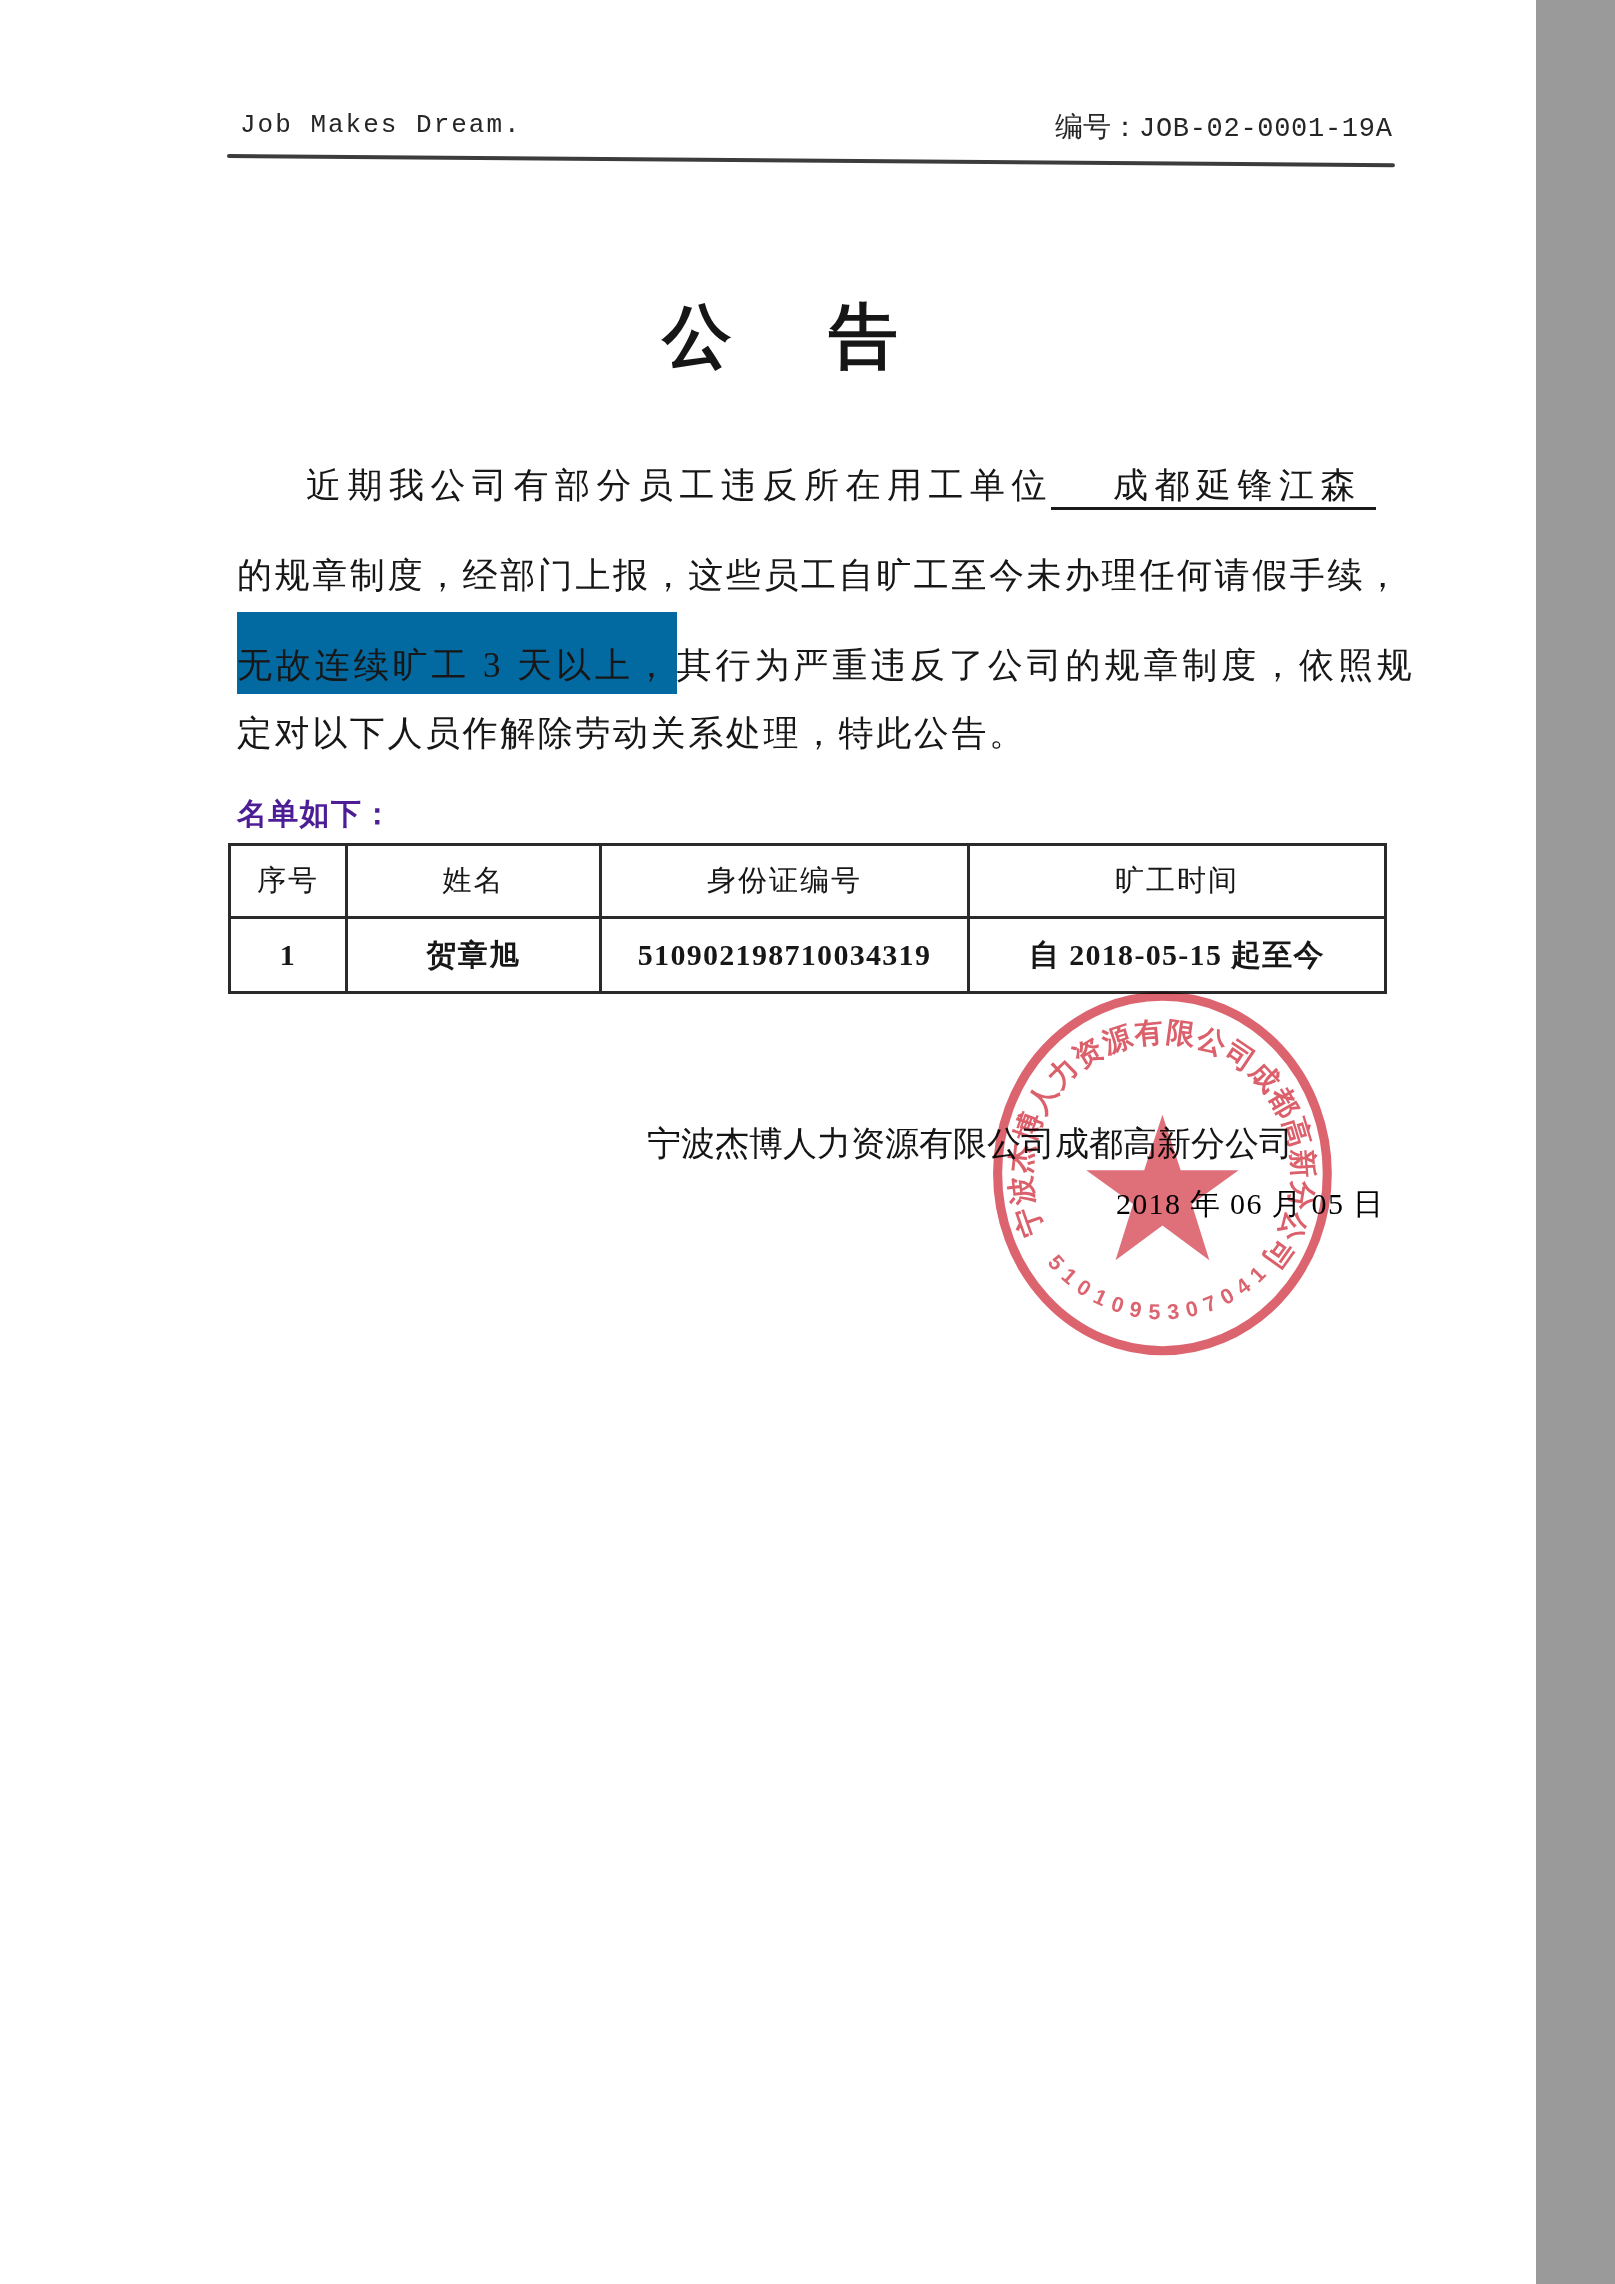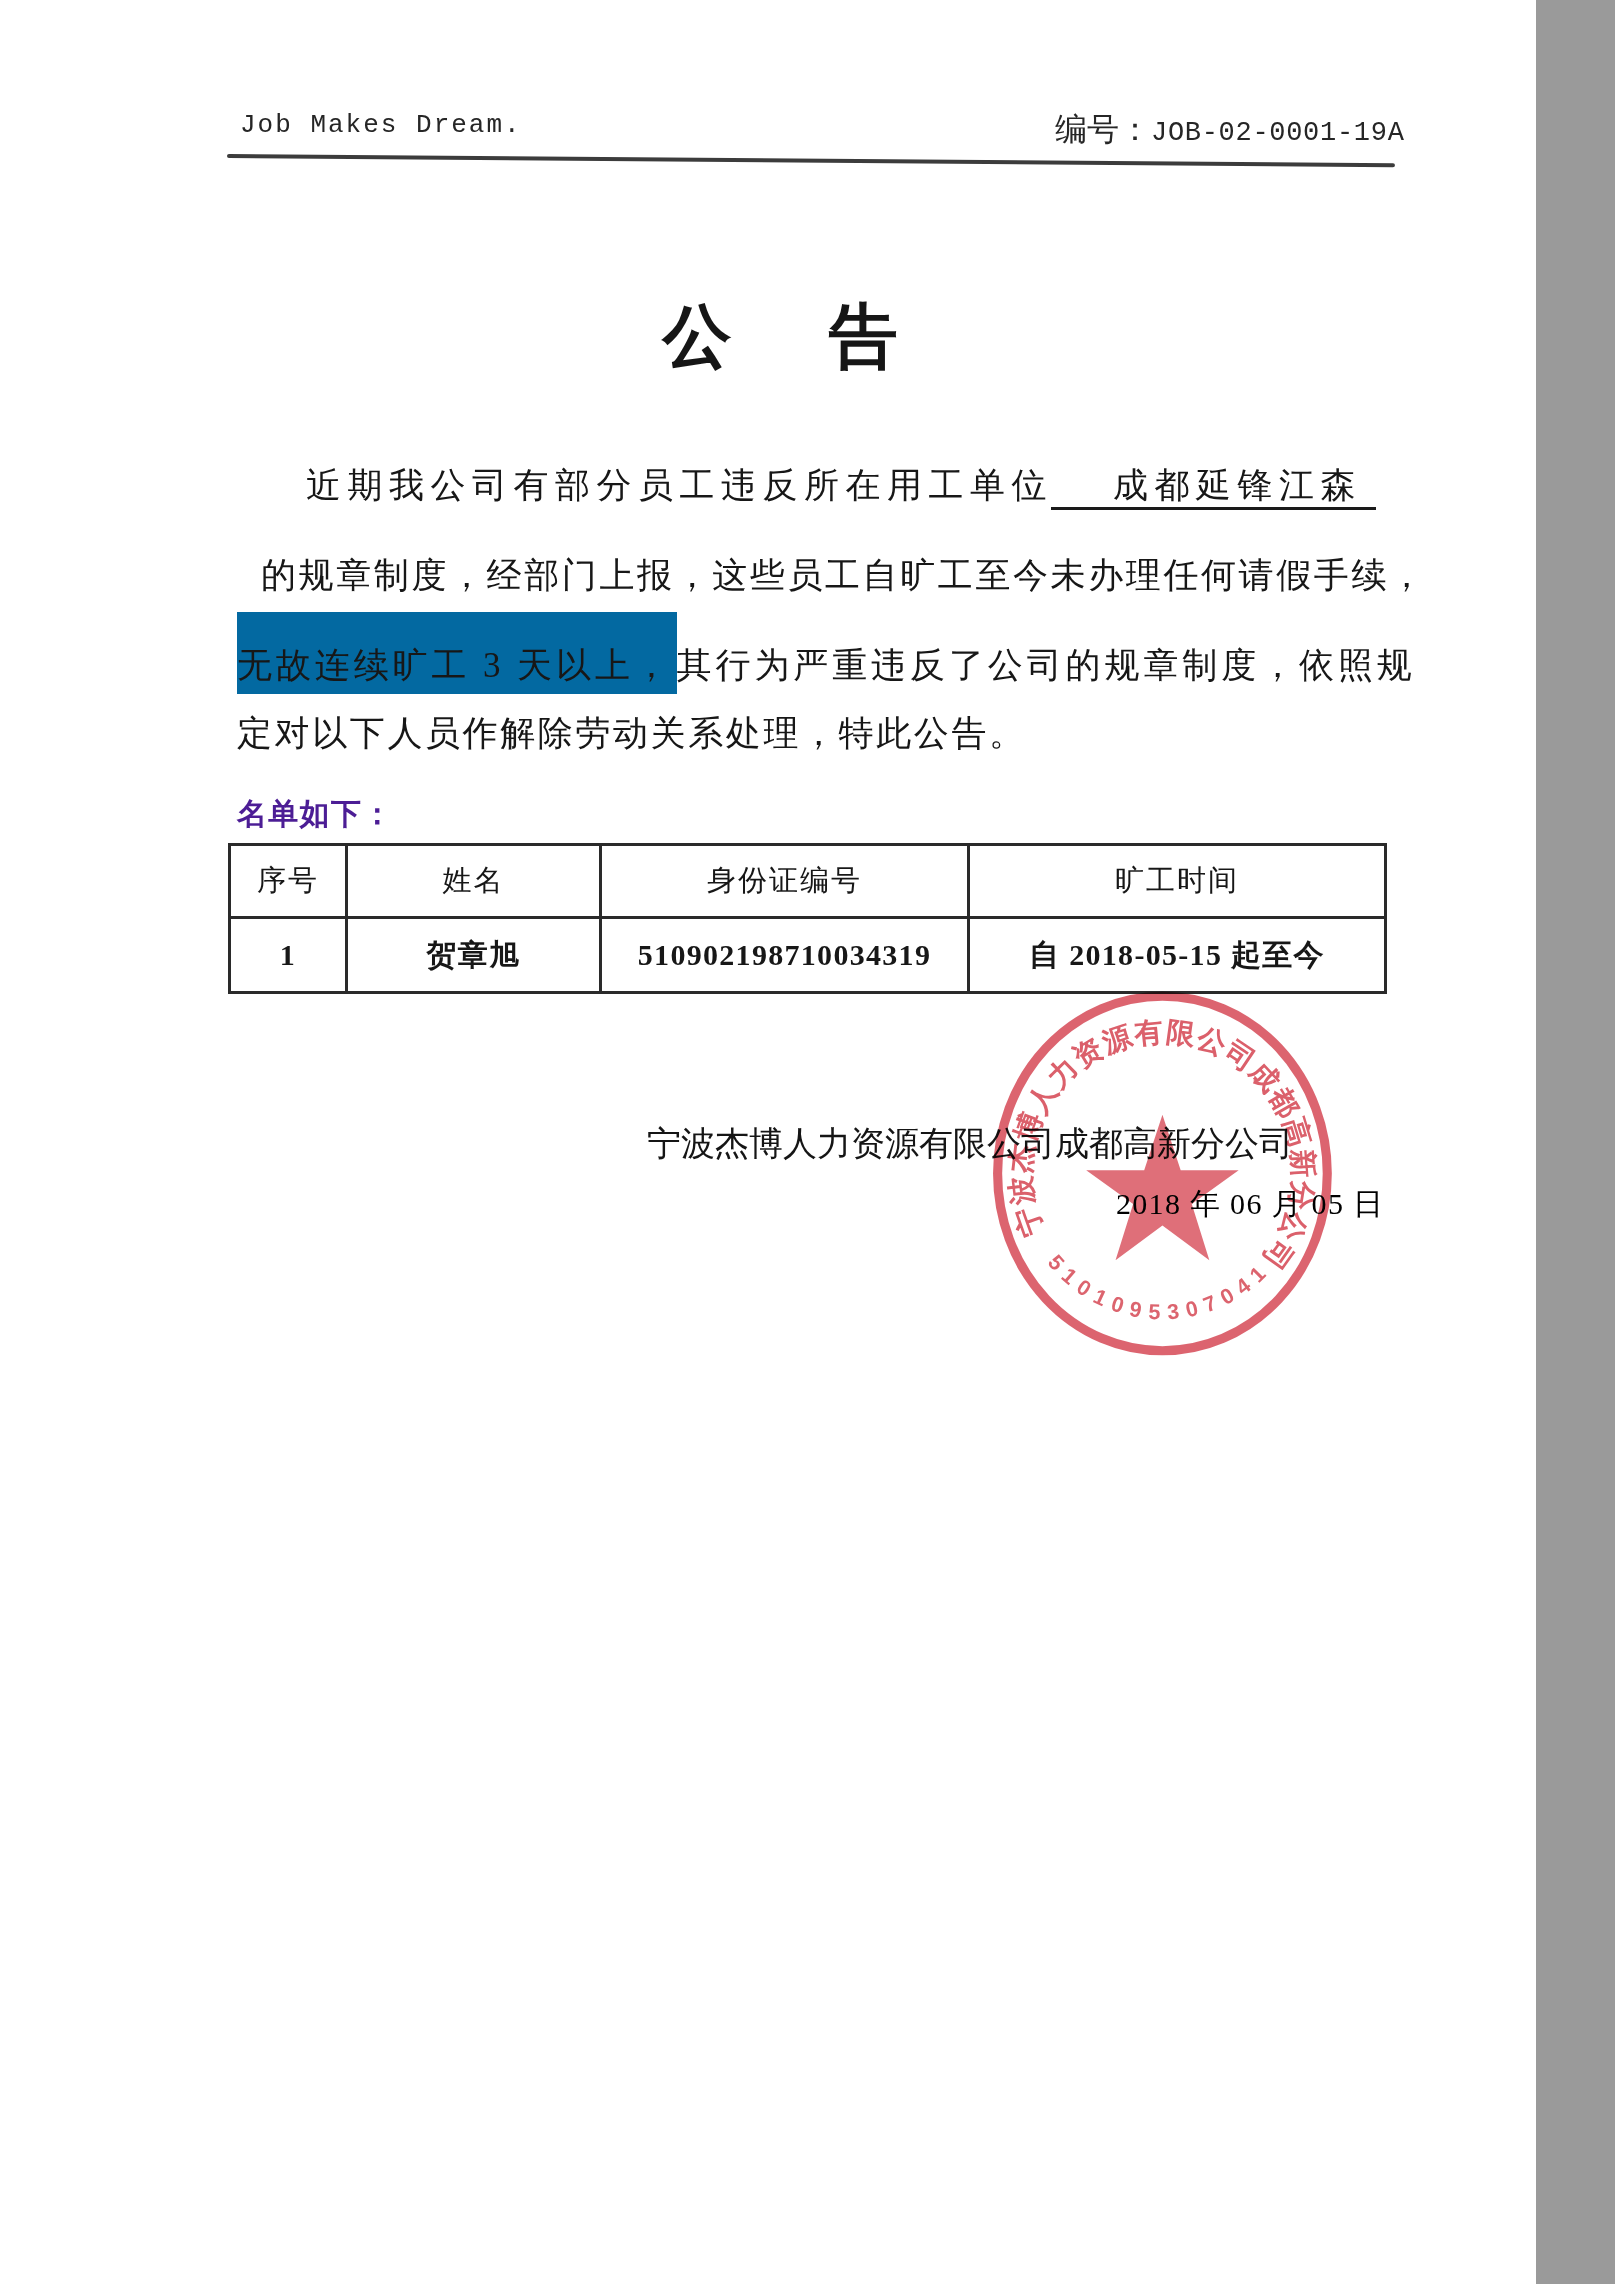--- a/index.html
+++ b/index.html
@@ -14,40 +14,40 @@
   .abs{position:absolute;}
   
   .slogan{
     left:240px;top:110px;
     font-family:"Liberation Mono","DejaVu Sans Mono",monospace;
     font-size:26px;letter-spacing:2px;color:#262626;white-space:nowrap;
   }
   .doc-no{
     left:1055px;top:108px;white-space:nowrap;color:#262626;
   }
-  .doc-no .lbl{font-size:32px;font-family:Liberation Sans, sans-serif;text-align:center;}
+  .doc-no .lbl{font-size:28px;font-family:Liberation Sans, sans-serif;text-align:center;}
   .doc-no .num{font-size:27px;font-family:"Liberation Mono","DejaVu Sans Mono",monospace;letter-spacing:0.7px;}
   .rule{
     left:227px;top:154px;width:1168px;height:3.9px;background:#3c3c3c;
     transform:rotate(0.45deg);transform-origin:left center;border-radius:2px;
   }
   
   .title{
     left:0;top:291px;width:1600px;text-align:center;
     font-size:69px;font-weight:bold;letter-spacing:40px;color:#161616;white-space:nowrap;
   }
   
   .bline{font-size:35px;line-height:42px;white-space:nowrap;color:#171717;}
   .l1a{left:306px;top:465px;letter-spacing:6.5px;}
   .l1b{
     left:1051px;top:465px;width:325px;
     border-bottom:3.3px solid #1a1a1a;
     letter-spacing:6.5px;text-indent:62px;
   }
-  .l2{left:237px;top:555px;letter-spacing:2.6px;margin-left:24px;}
+  .l2{left:237px;top:555px;letter-spacing:2.6px;}
   .l3{left:237px;top:645px;letter-spacing:3.9px;}
   .l3 .hl{background:#0369a1;padding:34px 3.9px 9px 0;}
   .l4{left:237px;top:713px;letter-spacing:2.6px;}
   .list-label{left:237px;top:794px;font-size:30px;font-weight:bold;letter-spacing:1.3px;color:#4c1d95;}
   
   .tbl-wrap{left:228px;top:843px;}
   table.doc{
     border-collapse:collapse;table-layout:fixed;width:1156px;
   }
   table.doc td,table.doc th{

